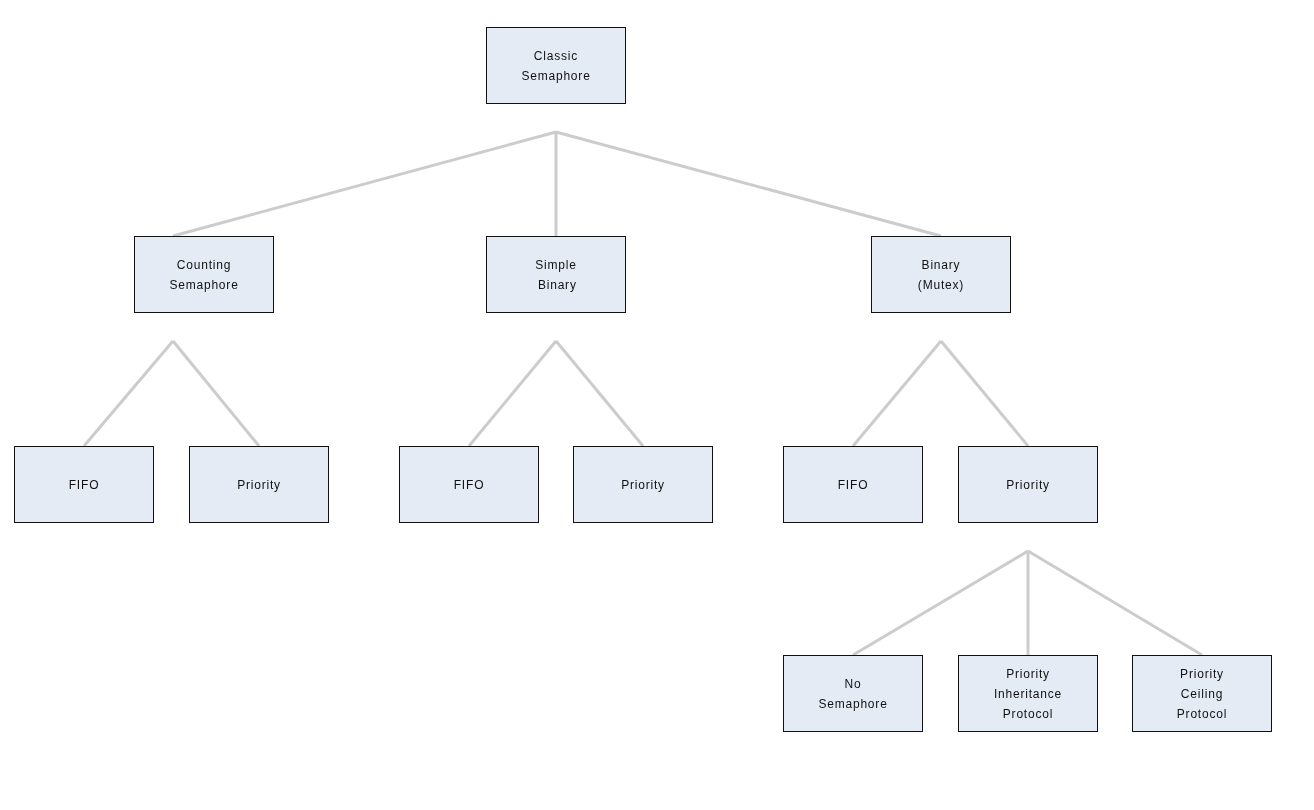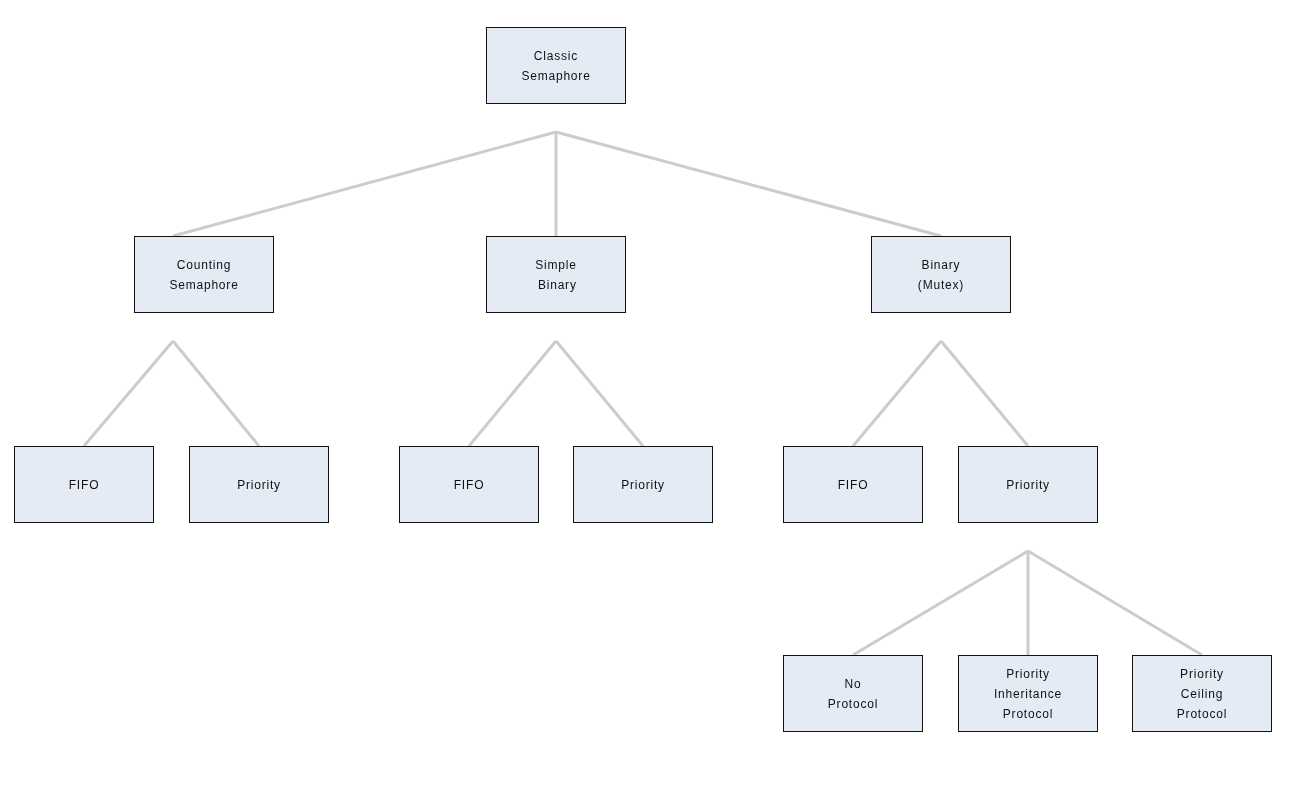--- a/index.html
+++ b/index.html
@@ -79,21 +79,21 @@
 
   <div class="node" style="left: 399px; top: 446px;">FIFO</div>
 
   <div class="node" style="left: 573px; top: 446px;">Priority</div>
 
   <div class="node" style="left: 783px; top: 446px;">FIFO</div>
 
   <div class="node" style="left: 958px; top: 446px;">Priority</div>
 
   <div class="node" style="left: 783px; top: 655px;">No
-Protocol</div>
+Semaphore</div>
 
   <div class="node" style="left: 958px; top: 655px;">Priority
 Inheritance
 Protocol</div>
 
   <div class="node" style="left: 1132px; top: 655px;">Priority
 Ceiling
 Protocol</div>
 
 </div>

